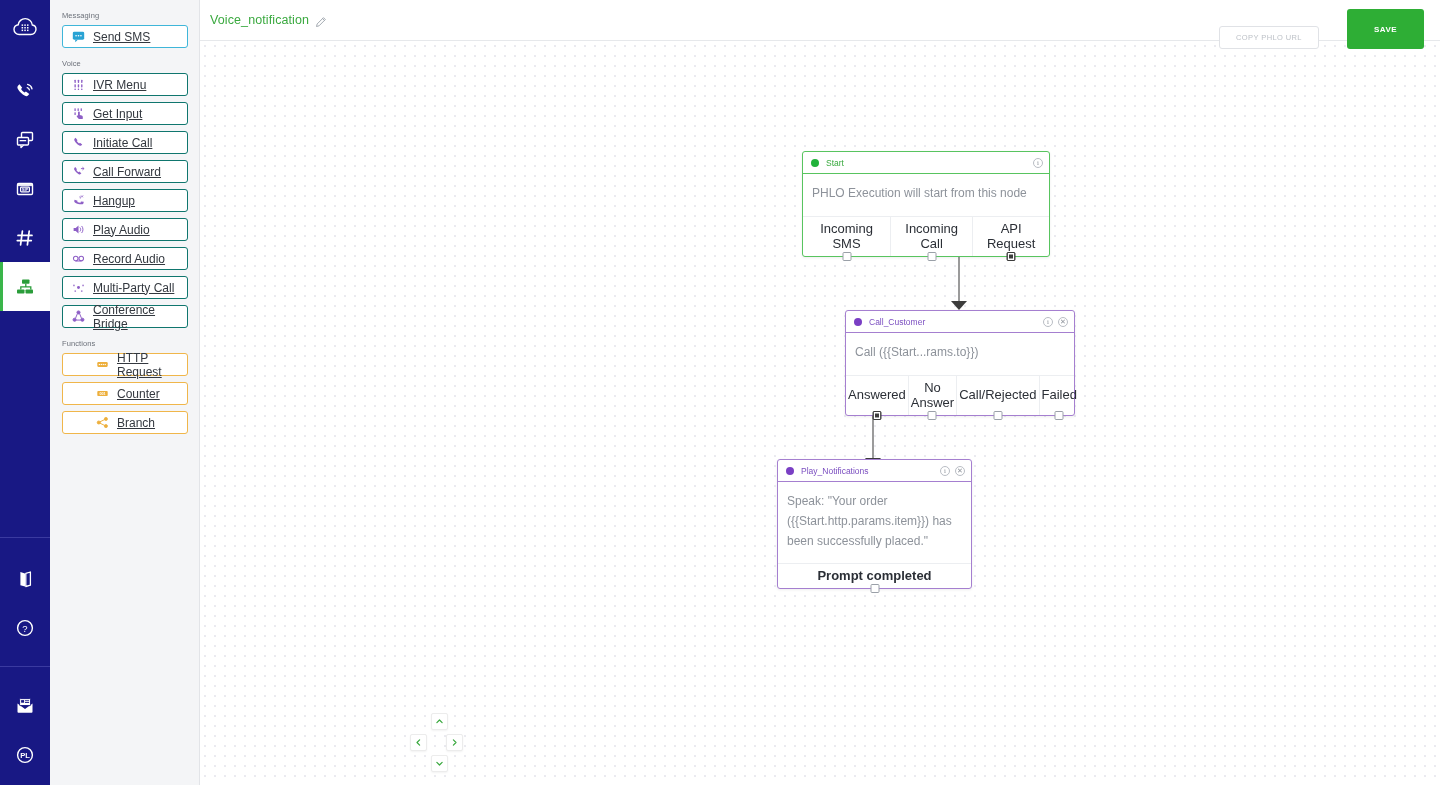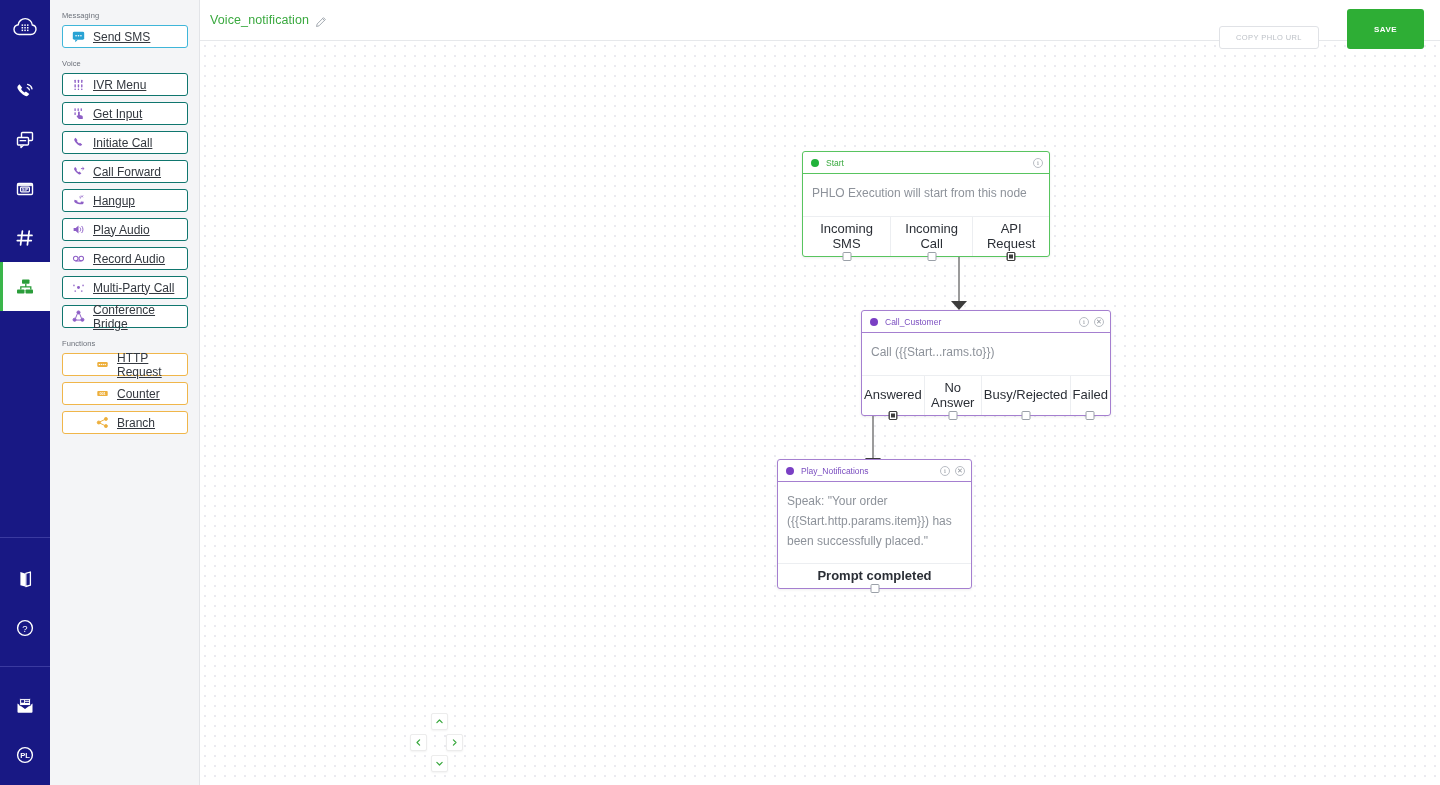--- a/index.html
+++ b/index.html
@@ -540,41 +540,41 @@
               <span>Incoming Call</span>
               <span class="port-handle"></span>
             </div>
             <div class="port">
               <span>API Request</span>
               <span class="port-handle filled"></span>
             </div>
           </div>
         </div>
 
-        <div class="node purple" style="left:661px; top:269px; width:250px;">
+        <div class="node purple" style="left:645px; top:269px; width:230px;">
           <div class="node-head">
             <span class="node-dot purple"></span>
             <span class="node-title">Call_Customer</span>
             <span class="node-head-actions">
               <span class="ico-i">i</span>
               <span class="ico-i">✕</span>
             </span>
           </div>
           <div class="node-body">Call ({{Start...rams.to}})</div>
           <div class="node-ports">
             <div class="port">
               <span>Answered</span>
               <span class="port-handle filled"></span>
             </div>
             <div class="port">
               <span>No Answer</span>
               <span class="port-handle"></span>
             </div>
             <div class="port">
-              <span>Busy/Rejected</span>
+              <span>Call/Rejected</span>
               <span class="port-handle"></span>
             </div>
             <div class="port">
               <span>Failed</span>
               <span class="port-handle"></span>
             </div>
           </div>
         </div>
 
         <div class="node purple" style="left:577px; top:418px; width:195px;">

